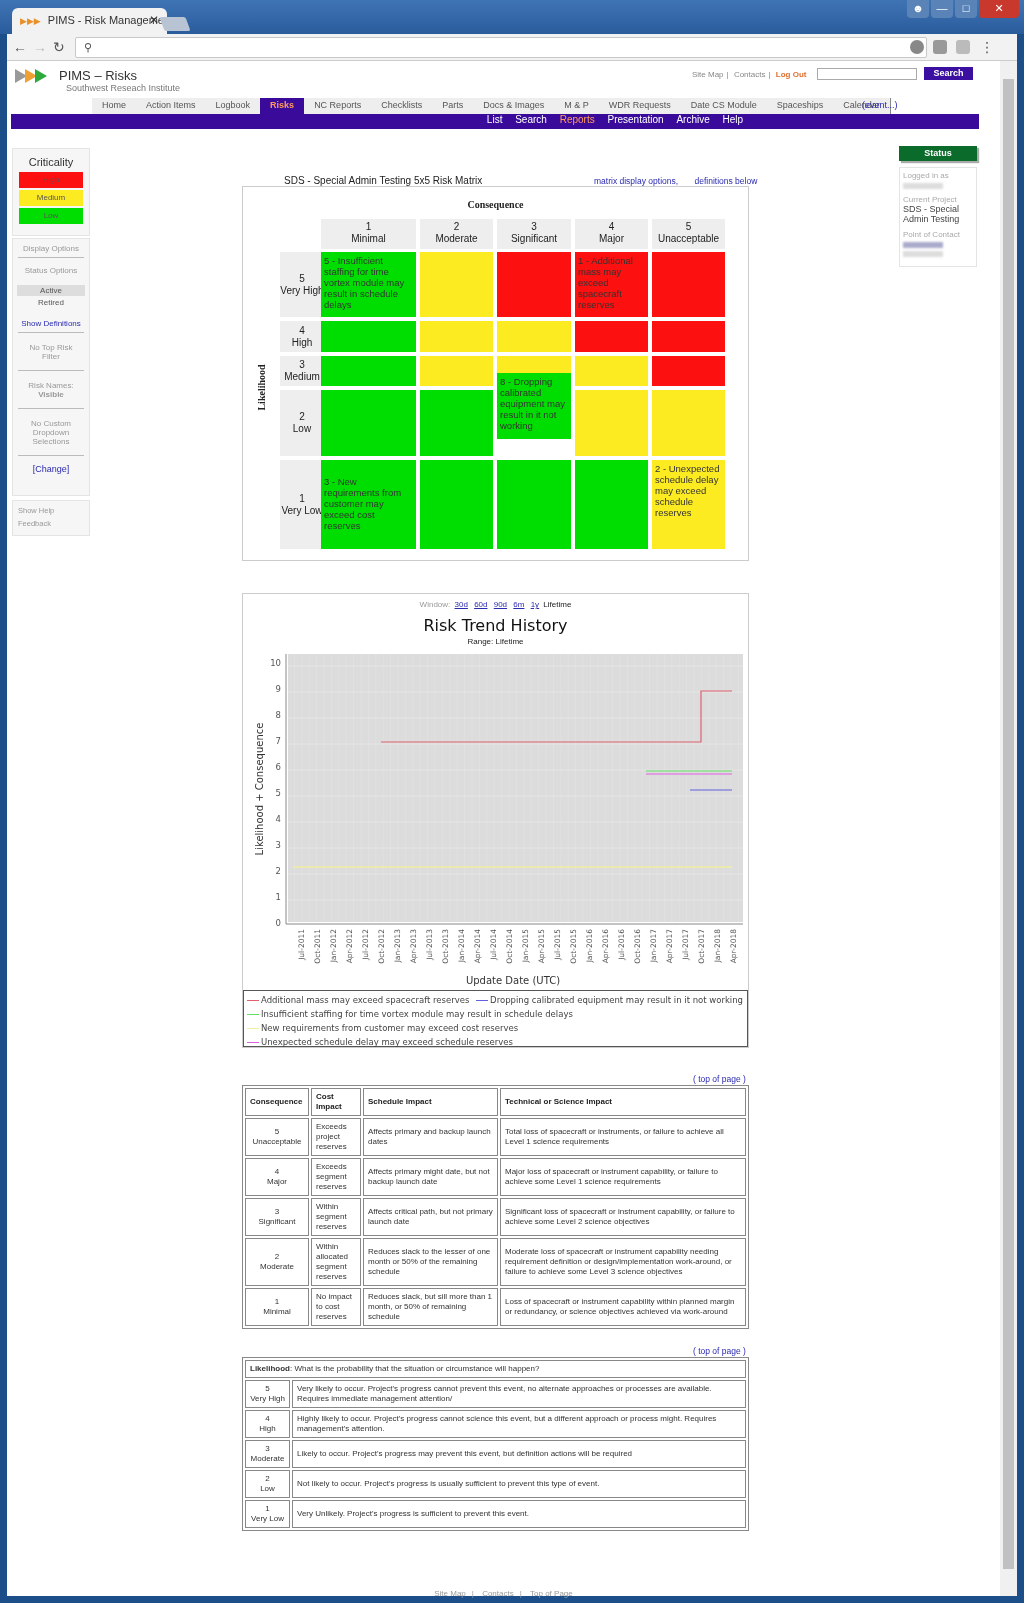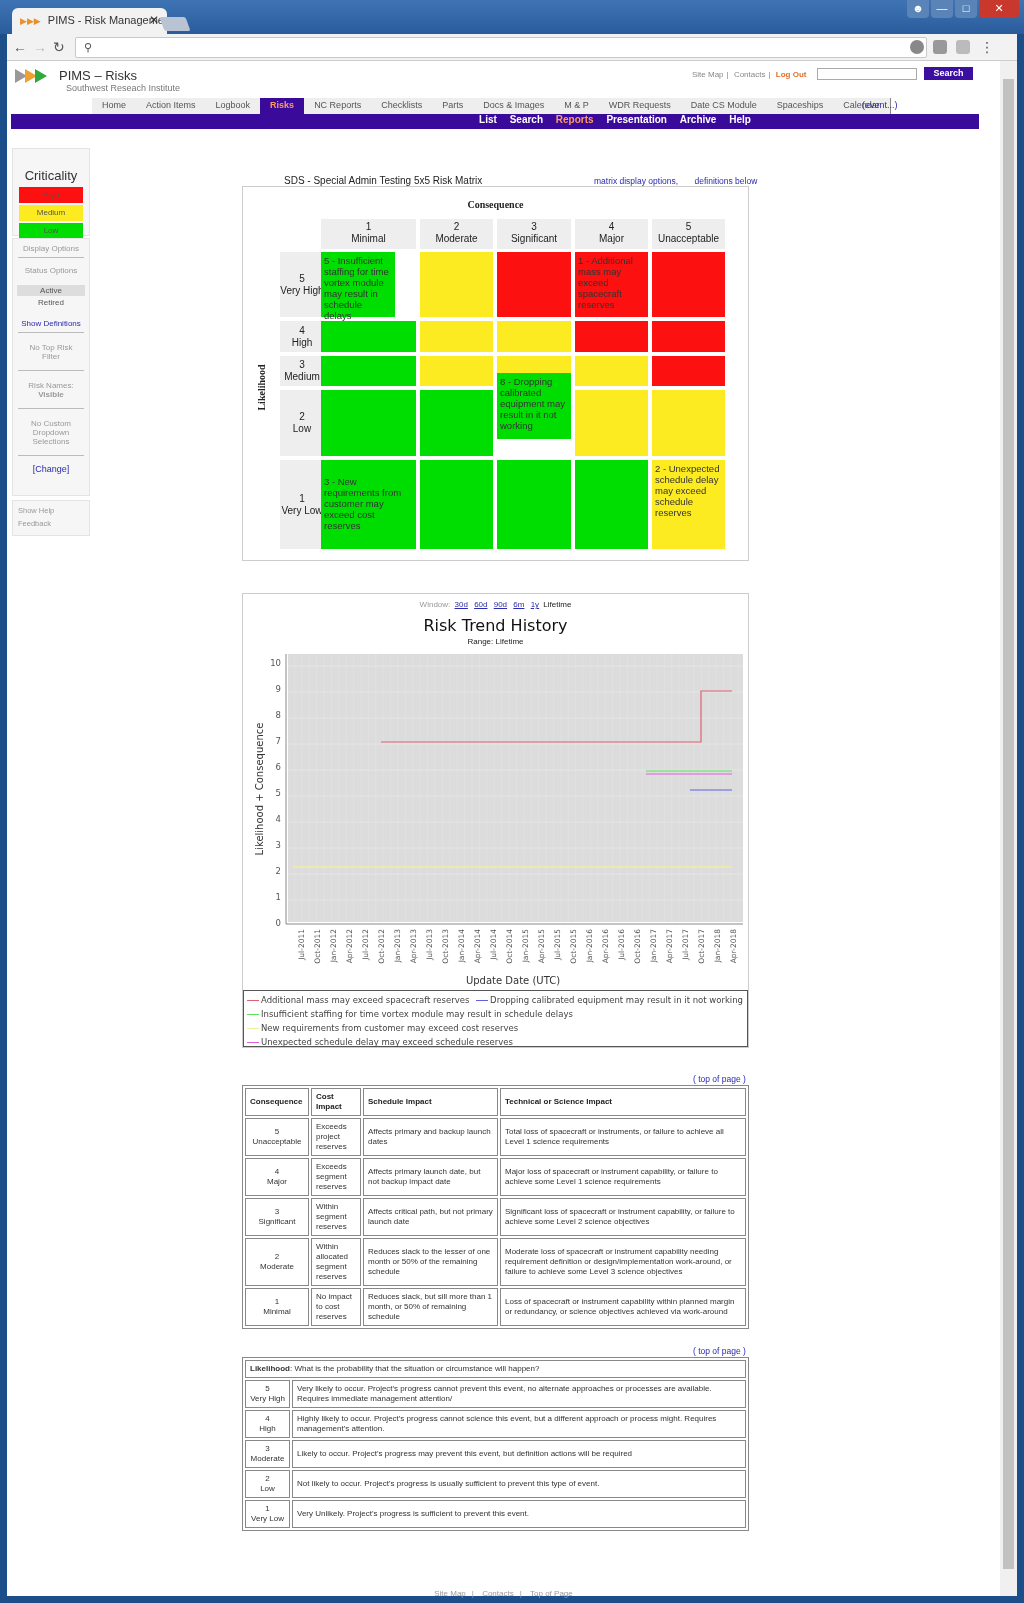--- a/index.html
+++ b/index.html
@@ -23,21 +23,21 @@
 .logo-sub{position:absolute;left:59px;top:22px;font-size:9px;color:#777;white-space:nowrap}
 .toplinks{position:absolute;left:682px;top:9px;font-size:8px;color:#888;white-space:nowrap}
 .toplinks span{margin:0 3px}
 .logout{color:#e07030!important;font-weight:bold}
 .top-search{position:absolute;left:810px;top:7px;width:100px;height:12px;border:1px solid #aaa}
 .top-search-btn{position:absolute;left:917px;top:6px;width:49px;height:13px;background:#3b0fa0;color:#fff;font-weight:bold;font-size:9px;text-align:center;line-height:13px}
 .maintabs{position:absolute;left:85px;top:37px;height:16px;display:flex;background:#eeeeee}
 .maintab{padding:2px 10px;font-size:9px;color:#555;white-space:nowrap}
 .maintab.active{background:#3a0b9a;color:#ff9a60;font-weight:bold}
 .more{position:absolute;left:855px;top:39px;font-size:9px;color:#2a2ab0}
-.subnav{position:absolute;left:4px;top:53px;width:968px;height:15px;background:#3a0b9a;text-align:center;font-size:10px;font-weight:bold;color:#fff;padding-left:240px}
+.subnav{position:absolute;left:4px;top:53px;width:968px;height:15px;background:#3a0b9a;text-align:center;font-size:10px;font-weight:normal;color:#fff;padding-left:240px}
 .subnav span{margin:0 5px}
 .subnav .cur{color:#ff9a60}
 .lbox{position:absolute;left:5px;width:78px;background:#f6f6f6;border:1px solid #e4e4e4;text-align:center;font-size:8px;color:#999}
 .crit{height:16px;margin:2px 6px;font-size:8px;line-height:16px;color:#555}
 .lsep{border-top:1px solid #bbb;margin:4px 5px}
 .linkblue{color:#2a2ab0}
 .rbox{position:absolute;left:892px;width:78px}
 .status-btn{height:15px;background:#0b6b2b;color:#fff;font-weight:bold;text-align:center;font-size:9px;line-height:15px;box-shadow:2px 2px 1px #aaa}
 .statusinfo{margin-top:6px;border:1px solid #e4e4e4;padding:3px;font-size:8px;color:#aaa;height:100px}
 .statusinfo .v{color:#444;font-size:9px}
@@ -128,21 +128,21 @@
   <div class="subnav">
     <span>List</span>
     <span>Search</span>
     <span class="cur">Reports</span>
     <span>Presentation</span>
     <span>Archive</span>
     <span>Help</span>
   </div>
 
   <div class="lbox" style="top:87px;height:88px;color:#333">
-    <div style="margin-top:19px;margin-bottom:4px;font-size:13px">Criticality</div>
+    <div style="margin-top:7px;margin-bottom:4px;font-size:11px">Criticality</div>
     <div class="crit r">High</div>
     <div class="crit y">Medium</div>
     <div class="crit g">Low</div>
   </div>
   <div class="lbox" style="top:177px;height:258px">
     <div style="margin-top:5px">Display Options</div>
     <div class="lsep"></div>
     <div style="margin-top:8px">Status Options</div>
     <div style="margin:10px 4px 0;background:#ddd;color:#555;padding:1px">Active</div>
     <div style="color:#555;margin-top:2px">Retired</div>
@@ -155,20 +155,32 @@
     <div class="lsep" style="margin-top:9px"></div>
     <div style="margin:10px 14px 0">No Custom Dropdown Selections</div>
     <div class="lsep" style="margin-top:9px"></div>
     <div class="linkblue" style="margin-top:8px;font-size:9px">[Change]</div>
   </div>
   <div class="lbox" style="top:439px;height:36px;text-align:left;padding:3px 5px;font-size:7.5px;line-height:13px">
     <div>Show Help</div>
     <div>Feedback</div>
   </div>
 
+  <div class="rbox" style="top:85px">
+    <div class="status-btn">Status</div>
+    <div class="statusinfo">
+      <div>Logged in as</div>
+      <div class="blur"></div>
+      <div style="margin-top:6px">Current Project</div>
+      <div class="v">SDS - Special Admin Testing</div>
+      <div style="margin-top:6px">Point of Contact</div>
+      <div class="blurblue"></div>
+      <div class="blur"></div>
+    </div>
+  </div>
 
   <div class="mtitle">SDS - Special Admin Testing 5x5 Risk Matrix</div>
   <div class="mlinks">
     <span>matrix display options,</span>
     <span style="margin-left:14px">definitions below</span>
   </div>
   <div class="matrix">
     <div class="conshead">Consequence</div>
     <div class="likelabel">Likelihood</div>
 
@@ -192,21 +204,21 @@
         <div>5</div>
         <div>Unacceptable</div>
       </div>
 
     <div class="rowhead" style="top:65px;height:65px">
         <div>
           <div>5</div>
           <div>Very High</div>
         </div>
       </div>
-    <div class="cell g" style="left:78px;top:65px;width:74px;height:65px">5 - Insufficient staffing for time vortex module may result in schedule delays</div>
+    <div class="cell g" style="left:78px;top:65px;width:95px;height:65px">5 - Insufficient staffing for time vortex module may result in schedule delays</div>
     <div class="cell y" style="left:177px;top:65px;width:73px;height:65px"></div>
     <div class="cell r" style="left:254px;top:65px;width:74px;height:65px"></div>
     <div class="cell r" style="left:332px;top:65px;width:73px;height:65px">1 - Additional mass may exceed spacecraft reserves</div>
     <div class="cell r" style="left:409px;top:65px;width:73px;height:65px"></div>
 
     <div class="rowhead" style="top:134px;height:31px">
         <div>
           <div>4</div>
           <div>High</div>
         </div>
@@ -369,21 +381,21 @@
       <td>Exceeds project reserves</td>
           <td>Affects primary and backup launch dates</td>
           <td>Total loss of spacecraft or instruments, or failure to achieve all Level 1 science requirements</td>
     </tr>
     <tr style="height:37px">
       <td class="c">
             <div>4</div>
             <div>Major</div>
           </td>
       <td>Exceeds segment reserves</td>
-          <td>Affects primary launch date, but not backup impact date</td>
+          <td>Affects primary might date, but not backup launch date</td>
           <td>Major loss of spacecraft or instrument capability, or failure to achieve some Level 1 science requirements</td>
     </tr>
     <tr style="height:37px">
       <td class="c">
             <div>3</div>
             <div>Significant</div>
           </td>
       <td>Within segment reserves</td>
           <td>Affects critical path, but not primary launch date</td>
           <td>Significant loss of spacecraft or instrument capability, or failure to achieve some Level 2 science objectives</td>

